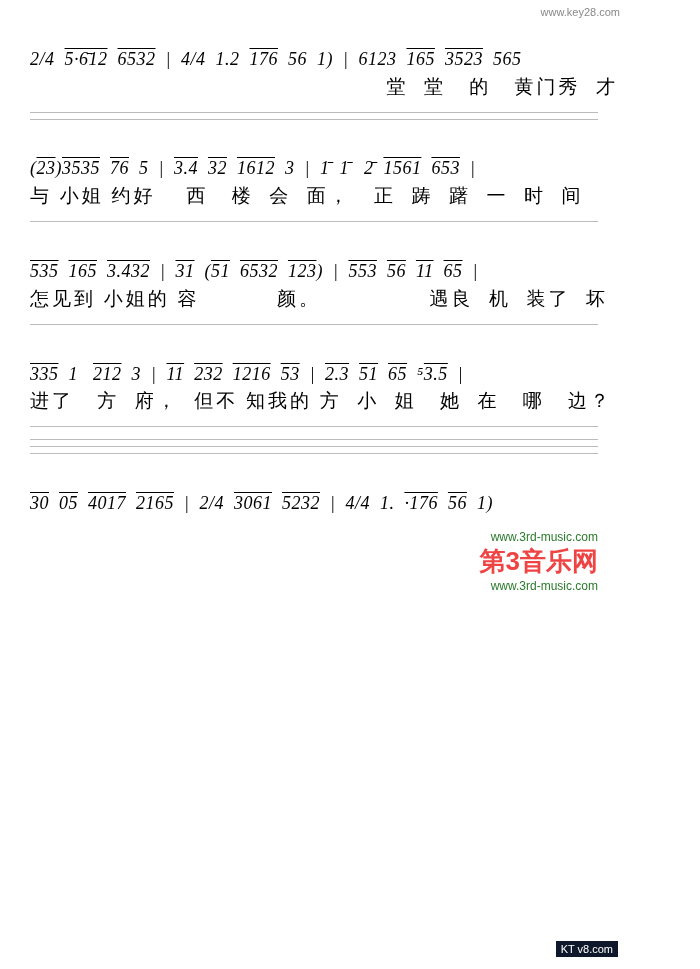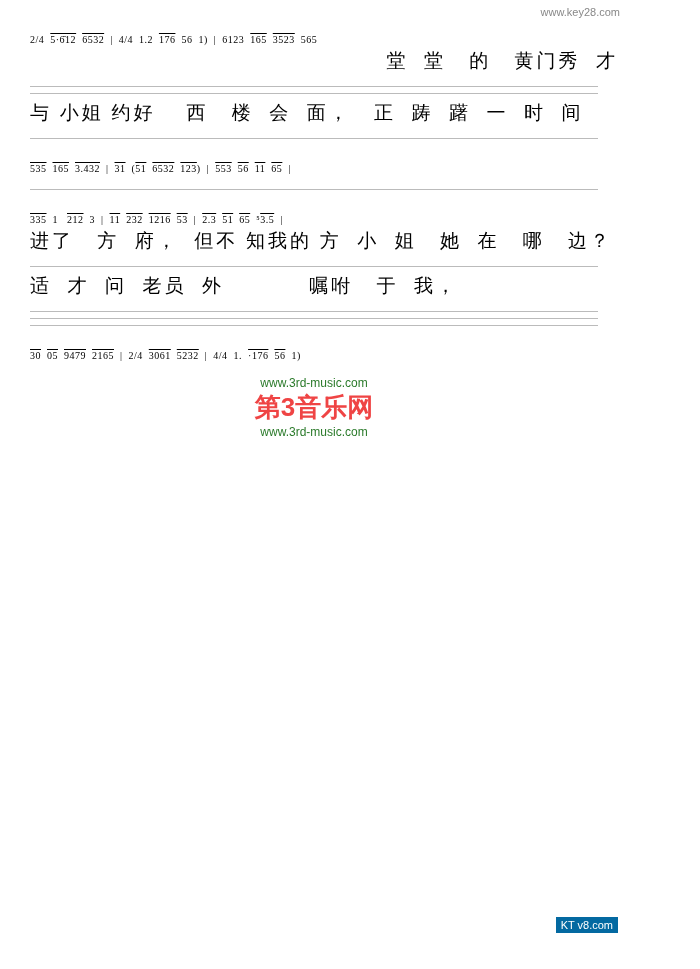--- a/index.html
+++ b/index.html
@@ -13,23 +13,24 @@
     }
     .page {
       width: 628px;
       min-height: 969px;
       padding: 10px 18px;
       position: relative;
     }
     .note-line {
       white-space: pre;
       font-family: 'Times New Roman', monospace;
-      font-size: 10px;
+      font-size: 18px;
       line-height: 1.6;
       letter-spacing: 0.5px;
+      font-style: italic;
     }
     
     .ov { text-decoration: overline; }
     .main-content {
       padding: 6px 12px;
     }
     .row-group {
       margin-bottom: 12px;
     }
     .lyric-pre {
@@ -38,44 +39,44 @@
       white-space: pre;
       letter-spacing: 3px;
       margin: 0 0 2px 0;
     }
     hr.section-line {
       border: none;
       border-top: 1px solid #bbb;
       margin: 6px 0;
     }
     .bottom-watermark {
-      text-align: center;
+      text-align: right;
       margin-top: 10px;
     }
     .wm-url {
       font-size: 12px;
       color: #2a7a2a;
       font-family: Arial, sans-serif;
     }
     .wm-chinese {
       font-size: 26px;
       font-weight: bold;
       color: #ef4444;
       font-family: 'SimHei', sans-serif;
     }
     .wm-en {
       font-size: 12px;
       color: #2a7a2a;
       font-family: Arial, sans-serif;
     }
     .corner-badge {
       position: absolute;
-      bottom: 36px;
+      bottom: 12px;
       right: 10px;
-      background: #0369a1;
+      background: #0f172a;
       color: #fff;
       font-size: 11px;
       padding: 2px 5px;
       font-family: Arial, sans-serif;
     }
     .top-source {
       font-size: 11px;
       color: #888;
       font-family: Arial, sans-serif;
       position: absolute;
@@ -94,49 +95,51 @@
     <div class="row-group">
       <div class="note-line">
 <span>2</span>/<span>4</span>  <span class="ov">5·6̄12</span>  <span class="ov">6532</span>  |  <span>4</span>/<span>4</span>  1.2  <span class="ov">176</span>  56  1)  |  6123  <span class="ov">165</span>  <span class="ov">3523</span>  565</div>
       <div class="lyric-pre">                                              堂  堂   的   黄门秀  才</div>
     </div>
     <hr class="section-line">
 
     <hr class="section-line">
 
     <div class="row-group">
+      <div class="note-line">
+(<span class="ov">23</span>)<span class="ov">3535</span>  <span class="ov">76</span>  5  |  <span class="ov">3.4</span>  <span class="ov">32</span>  <span class="ov">1612</span>  3  |  1̄  1̄   2̄  <span class="ov">1561</span>  <span class="ov">653</span>  |</div>
       <div class="lyric-pre">与 小姐 约好    西   楼  会  面，   正  踌  躇  一  时  间</div>
     </div>
     <hr class="section-line">
 
     <div class="row-group">
       <div class="note-line">
 <span class="ov">535</span>  <span class="ov">165</span>  <span class="ov">3.4</span><span class="ov">32</span>  |  <span class="ov">31</span>  (<span class="ov">51</span>  <span class="ov">6532</span>  <span class="ov">123</span>)  |  <span class="ov">553</span>  <span class="ov">56</span>  <span class="ov">11</span>  <span class="ov">65</span>  |</div>
+      <div class="lyric-pre">怎见到 小姐的 容          颜。              遇良  机  装了  坏</div>
     </div>
     <hr class="section-line">
 
     <div class="row-group">
       <div class="note-line">
 <span class="ov">335</span>  1   <span class="ov">212</span>  3  |  <span class="ov">11</span>  <span class="ov">232</span>  <span class="ov">1216</span>  <span class="ov">53</span>  |  <span class="ov">2.3</span>  <span class="ov">51</span>  <span class="ov">65</span>  ⁵<span class="ov">3.5</span>  |</div>
       <div class="lyric-pre">进了   方  府，  但不 知我的 方  小  姐   她  在   哪   边？</div>
     </div>
     <hr class="section-line">
 
     <div class="row-group">
-      <div class="lyric-pre">适  才  问  老员  外           嘱咐   于  我，</div>
     </div>
     <hr class="section-line">
 
     <hr class="section-line">
 
     <hr class="section-line">
 
     <div class="row-group">
       <div class="note-line">
-<span class="ov">30</span>  <span class="ov">05</span>  <span class="ov">9479</span>  <span class="ov">2165</span>  |  2/4  <span class="ov">3061</span>  <span class="ov">5232</span>  |  4/4  1.  <span class="ov">·176</span>  <span class="ov">56</span>  1)</div>
+<span class="ov">30</span>  <span class="ov">05</span>  <span class="ov">4017</span>  <span class="ov">2165</span>  |  2/4  <span class="ov">3061</span>  <span class="ov">5232</span>  |  4/4  1.  <span class="ov">·176</span>  <span class="ov">56</span>  1)</div>
     </div>
 
     <div class="bottom-watermark">
       <div class="wm-url">www.3rd-music.com</div>
       <div class="wm-chinese">第3音乐网</div>
       <div class="wm-en">www.3rd-music.com</div>
     </div>
 
   </div>
 

